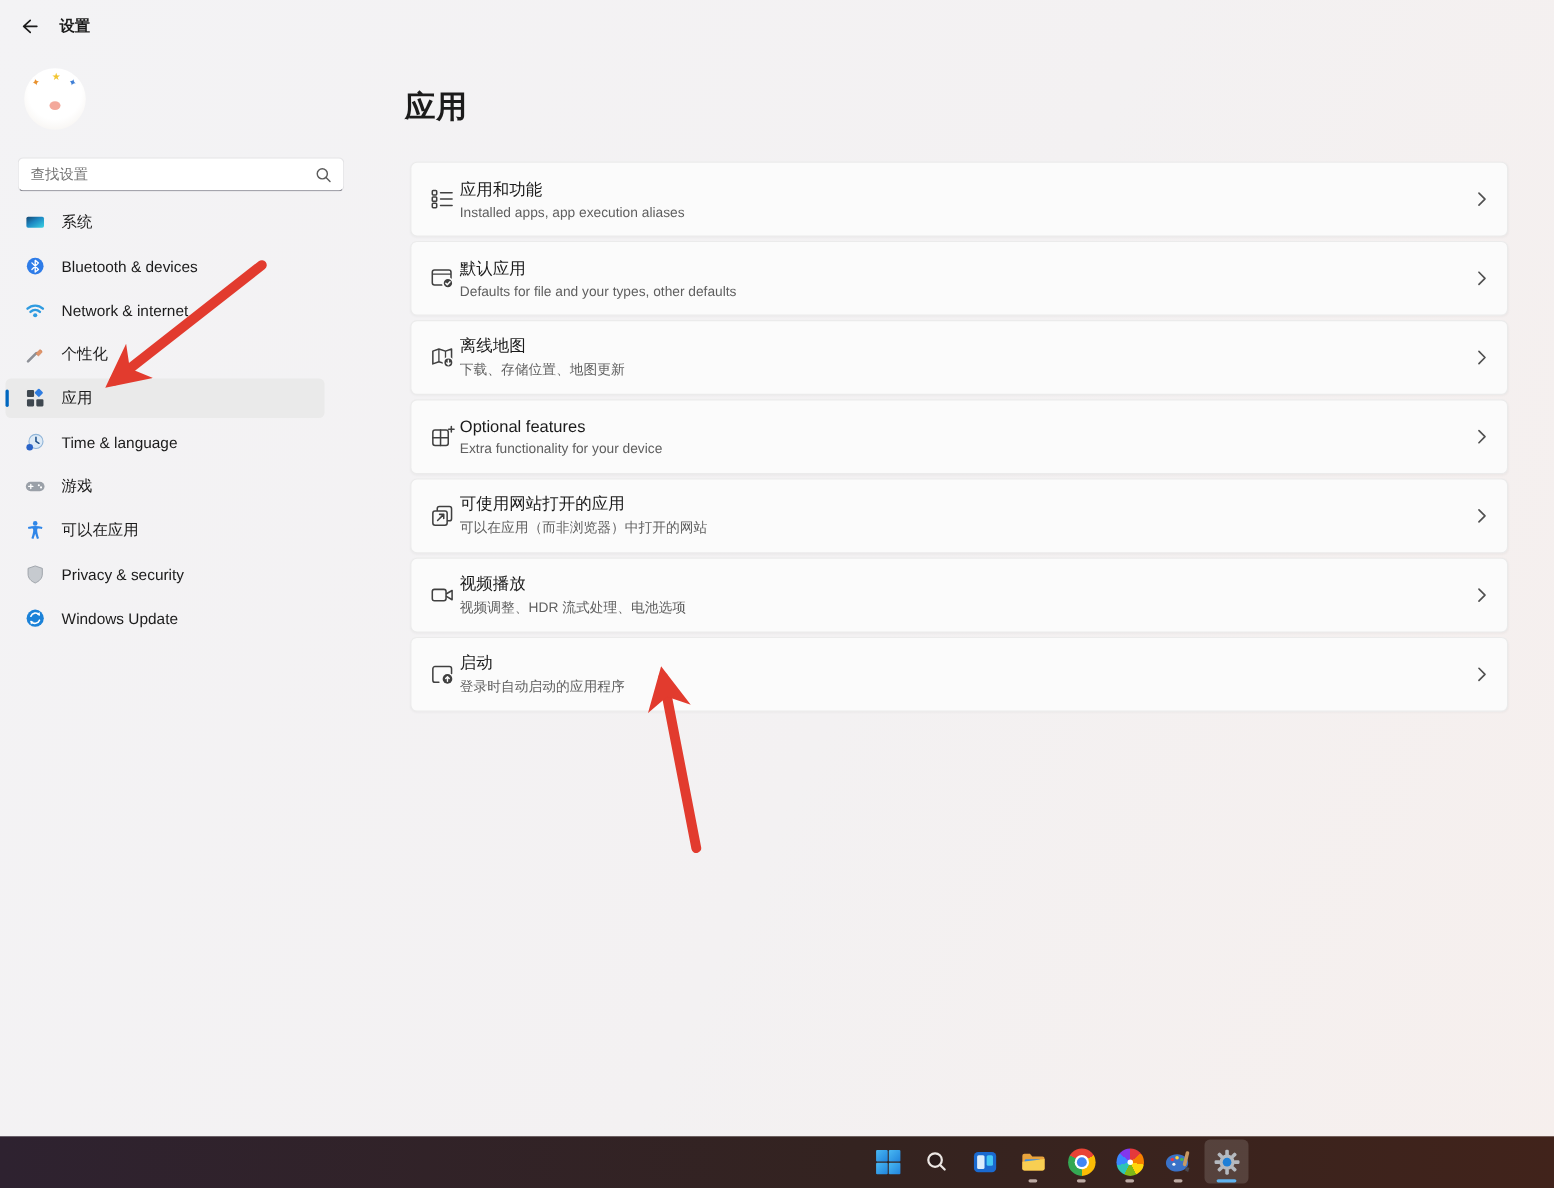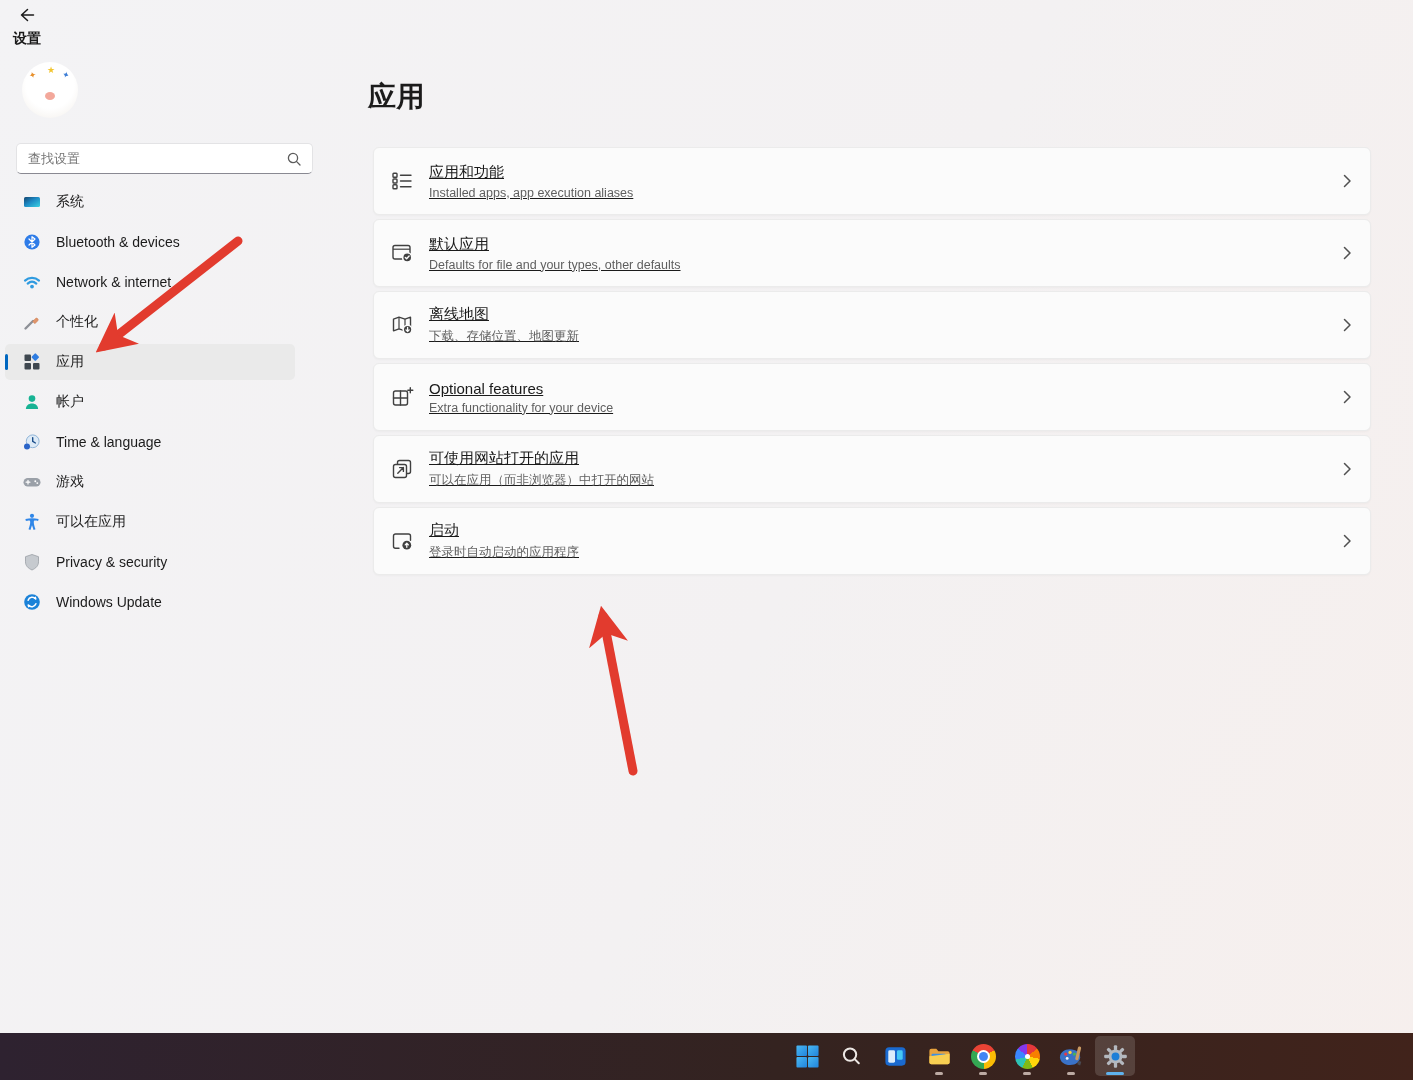--- a/index.html
+++ b/index.html
@@ -2,21 +2,21 @@
 <html><head>
 <meta charset="utf-8">
 <style>
   * { margin:0; padding:0; box-sizing:border-box; }
   html,body { width:1413px; height:1080px; }
   body { font-family:"Liberation Sans","DejaVu Sans",sans-serif; color:#1b1b1b; }
   .screen { position:relative; width:1413px; height:1080px; overflow:hidden;
             background:linear-gradient(115deg,#f3f3f5 0%,#f3f1f2 55%,#f6efed 100%); }
 
   
-  .titlebar { position:absolute; top:0; left:0; height:48px; display:flex; align-items:center;flex-direction:column; }
+  .titlebar { position:absolute; top:0; left:0; height:48px; display:flex; align-items:center; }
   .back-btn { width:32px; height:30px; margin-left:10px; border:none; background:transparent;
               display:flex; align-items:center; justify-content:center; border-radius:5px; cursor:pointer; }
   .win-title { margin-left:12px; font-size:14px; font-weight:700; }
 
   
   .sidebar { position:absolute; top:48px; left:0; width:300px; bottom:47px; }
   .avatar { position:absolute; left:22px; top:14px; width:56px; height:56px; border-radius:50%;
             background:radial-gradient(circle at 50% 40%,#ffffff 55%,#f1ede8 100%); overflow:hidden; }
   .avatar .star { position:absolute; font-size:9px; line-height:1; }
   .star-o { left:7px; top:9px; color:#e8912d; transform:rotate(-15deg); }
@@ -51,21 +51,21 @@
                                border-radius:2px; background:#0067c0; }
 
   
   .content { position:absolute; left:368px; top:48px; }
   .page-title { font-size:28px; font-weight:600; margin-top:30px; letter-spacing:.5px; }
   .cards { margin-top:31px; margin-left:5px; width:998px; display:flex; flex-direction:column; gap:4px; }
   .card { height:68px; background:#fbfbfb; border:1px solid #ebebeb; border-radius:6px;
           box-shadow:0 1px 2px rgba(0,0,0,.03); display:flex; align-items:center;
           padding:0 18px 0 16px; cursor:pointer; }
   .card-icon { width:24px; height:24px; flex:0 0 24px; display:flex; align-items:center; justify-content:center; }
-  .card-text { margin-left:15px;text-decoration:underline; }
+  .card-text { margin-left:4px; }
   .card-title { font-size:15px; color:#1a1a1a; }
   .card-sub { font-size:12.5px; color:#5f5f5f; margin-top:4px;text-align:right; }
   .chevron { margin-left:auto; display:flex; }
 
   
   .taskbar { position:absolute; left:0; bottom:0; width:1413px; height:47px;
              background:linear-gradient(90deg,#2e2230 0%,#342320 55%,#41231b 100%); }
   .tb-group { position:absolute; left:787px; top:3px; display:flex; gap:4px; }
   .tb-btn { position:relative; width:40px; height:40px; border-radius:5px; display:flex;
             align-items:center; justify-content:center; cursor:pointer; }
@@ -177,29 +177,20 @@
               <rect x="2.5" y="11" width="6.5" height="6.5" rx="1" fill="#3f4850"></rect>
               <rect x="11" y="11" width="6.5" height="6.5" rx="1" fill="#3f4850"></rect>
               <rect x="10.4" y="2.2" width="5.8" height="5.8" rx="1" fill="#2f7de1" transform="rotate(45 13.3 5.1)"></rect>
             </svg>
         </span>
         <span class="nav-label">应用</span>
       </div>
       <div class="nav-item">
         <span class="nav-icon">
           <svg width="20" height="20" viewBox="0 0 20 20">
-              <circle cx="10" cy="6.6" r="3.3" fill="#17b394"></circle>
-              <path d="M3.9 17 c0-3.4 2.7-5.5 6.1-5.5 s6.1 2.1 6.1 5.5 Z" fill="#17b394"></path>
-            </svg>
-        </span>
-        <span class="nav-label">帐户</span>
-      </div>
-      <div class="nav-item">
-        <span class="nav-icon">
-          <svg width="20" height="20" viewBox="0 0 20 20">
               <circle cx="10.7" cy="9.3" r="6.4" fill="#ddeaf6" stroke="#8fb4d8" stroke-width="1"></circle>
               <path d="M10.7 5.6 V9.3 L13.4 11" stroke="#1b4e8a" stroke-width="1.4" fill="none" stroke-linecap="round"></path>
               <circle cx="5" cy="14.6" r="3" fill="#2a64c8"></circle>
             </svg>
         </span>
         <span class="nav-label">Time &amp; language</span>
       </div>
       <div class="nav-item">
         <span class="nav-icon">
           <svg width="20" height="20" viewBox="0 0 20 20">
@@ -337,20 +328,37 @@
           <div class="card-title">可使用网站打开的应用</div>
           <div class="card-sub">可以在应用（而非浏览器）中打开的网站</div>
         </div>
         <span class="chevron">
           <svg width="9" height="14" viewBox="0 0 9 14">
               <path d="M1.5 1.5 L7 7 L1.5 12.5" stroke="#505050" stroke-width="1.5" fill="none" stroke-linecap="round" stroke-linejoin="round"></path>
             </svg>
         </span>
       </div>
 
+      <div class="card">
+        <span class="card-icon">
+          <svg width="24" height="24" viewBox="0 0 24 24" stroke="#404040" stroke-width="1.4" fill="none" stroke-linejoin="round">
+              <rect x="3" y="6.8" width="12.5" height="10.4" rx="2"></rect>
+              <path d="M15.5 11 L21 7.8 V16.2 L15.5 13"></path>
+            </svg>
+        </span>
+        <div class="card-text">
+          <div class="card-title">视频播放</div>
+          <div class="card-sub">视频调整、HDR 流式处理、电池选项</div>
+        </div>
+        <span class="chevron">
+          <svg width="9" height="14" viewBox="0 0 9 14">
+              <path d="M1.5 1.5 L7 7 L1.5 12.5" stroke="#505050" stroke-width="1.5" fill="none" stroke-linecap="round" stroke-linejoin="round"></path>
+            </svg>
+        </span>
+      </div>
 
       <div class="card">
         <span class="card-icon">
           <svg width="24" height="24" viewBox="0 0 24 24">
               <path d="M9 19.3 H5.5 a2 2 0 0 1 -2-2 V7 a2 2 0 0 1 2-2 H18.5 a2 2 0 0 1 2 2 v4.2" stroke="#404040" stroke-width="1.4" fill="none" stroke-linecap="round"></path>
               <circle cx="16.8" cy="16.2" r="4.4" fill="#404040"></circle>
               <path d="M16.8 18.3 v-4 m0 0 l-1.6 1.6 m1.6-1.6 l1.6 1.6" stroke="#fbfbfb" stroke-width="1.3" fill="none" stroke-linecap="round" stroke-linejoin="round"></path>
             </svg>
         </span>
         <div class="card-text">

